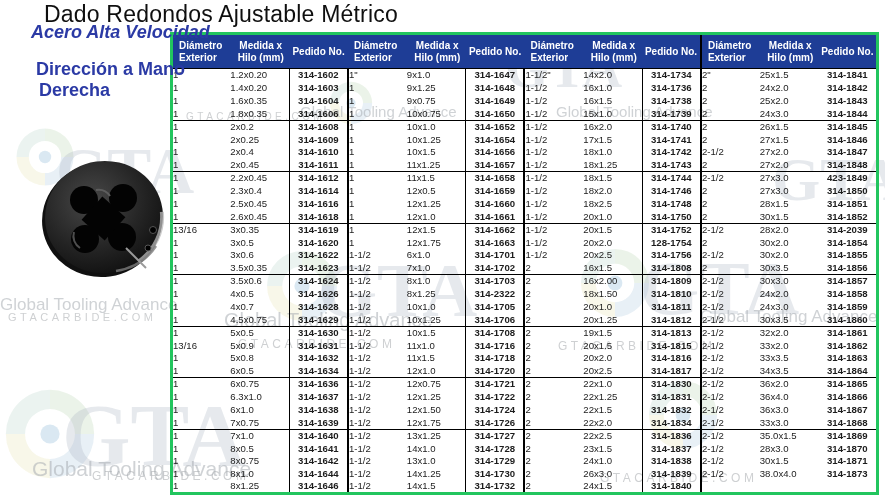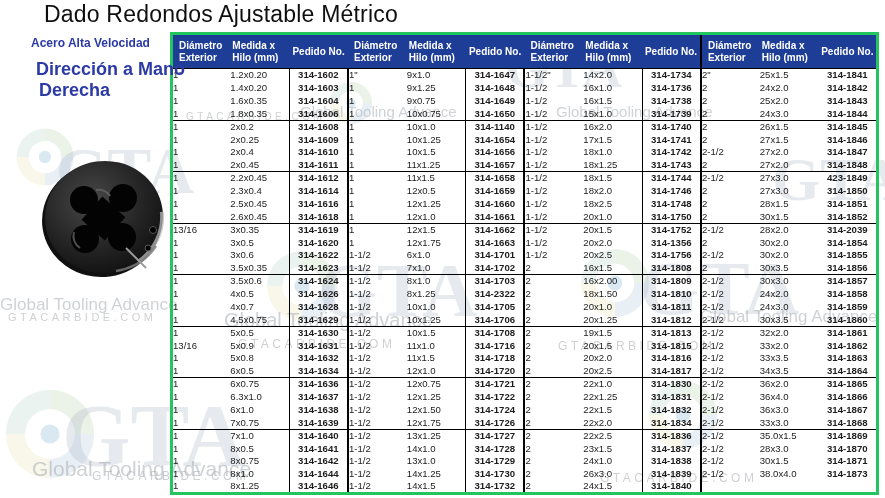--- a/index.html
+++ b/index.html
@@ -5,21 +5,21 @@
   :root { --hdr:#1e3d96; --accent:#2b3aa5; }
   * { box-sizing:border-box; }
   html,body { margin:0; padding:0; background:#fff; }
   .page { position:relative; width:885px; height:498px; overflow:hidden;
           font-family:"Liberation Sans", sans-serif; background:#fff; }
 
   .title { position:absolute; left:44px; top:1px; font-size:23px; font-weight:normal;
            color:#0f0f0f; letter-spacing:.2px; z-index:3; }
 
   .lbl { position:absolute; font-weight:bold; color:var(--accent); z-index:3; }
-  .lbl1 { left:31px; top:36px;  font-size:12px; }
+  .lbl1 { left:31px; top:22px;  font-size:18px;font-style:italic; }
   .lbl2 { left:36px; top:59px;  font-size:18px; }
   .lbl3 { left:39px; top:80px;  font-size:18px; }
 
   .die { position:absolute; left:36px; top:156px; z-index:3; }
 
   
   #wm { position:absolute; inset:0; z-index:1; pointer-events:none; }
   .wm-gta  { position:absolute; font-family:"Liberation Serif", serif; font-weight:bold;
              color:rgba(173,183,196,0.30); line-height:1; }
   .wm-text { position:absolute; font-family:Liberation Sans, sans-serif;
@@ -28,21 +28,21 @@
              color:rgba(165,170,173,0.55); line-height:1; white-space:nowrap; }
   .wm-swirl{ position:absolute; opacity:.55; }
 
   
   #tbl { position:absolute; left:170px; top:32px; width:709px; height:463px;
          border-collapse:collapse; table-layout:fixed; z-index:2;
          border:3px solid #22c55e; background:transparent; }
   #tbl th { background:var(--hdr); color:#fff; font-size:10px; font-weight:bold;
             height:35px; padding:0; vertical-align:middle; }
   #tbl th .hl { line-height:11.5px; text-align:left; padding-left:6px; }
-  #tbl th.h-med .hl { padding-left:2px; }
+  #tbl th.h-med .hl { padding-left:2px;text-align:center; }
   #tbl th.h-ped { }
   #tbl thead th { border-bottom:1.5px solid #000; }
   #tbl td { font-size:9.6px; height:12.85px; padding:0; line-height:1;
             color:#1c1c1c; white-space:nowrap; overflow:hidden; background:transparent; }
   td.c-diam { padding-left:7px; }
   td.c-med  { padding-left:2px; }
   td.c-ped  { font-weight:bold; color:#000; text-align:center; }
   .bL { border-left:1.5px solid #000; }
   .bG { border-left:2px solid #000; }
   tr.sep td { border-bottom:1px solid #000; }
@@ -238,21 +238,21 @@
           <td class="c-diam bG">2</td>
           <td class="c-med">24x3.0</td>
           <td class="c-ped">314-1844</td>
         </tr>
         <tr>
           <td class="c-diam">1</td>
           <td class="c-med">2x0.2</td>
           <td class="c-ped bL">314-1608</td>
           <td class="c-diam bG">1</td>
           <td class="c-med">10x1.0</td>
-          <td class="c-ped bL">314-1140</td>
+          <td class="c-ped bL">314-1652</td>
           <td class="c-diam bG">1-1/2</td>
           <td class="c-med">16x2.0</td>
           <td class="c-ped bL">314-1740</td>
           <td class="c-diam bG">2</td>
           <td class="c-med">26x1.5</td>
           <td class="c-ped">314-1845</td>
         </tr>
         <tr>
           <td class="c-diam">1</td>
           <td class="c-med">2x0.25</td>
@@ -367,21 +367,21 @@
         </tr>
         <tr>
           <td class="c-diam">1</td>
           <td class="c-med">3x0.5</td>
           <td class="c-ped bL">314-1620</td>
           <td class="c-diam bG">1</td>
           <td class="c-med">12x1.75</td>
           <td class="c-ped bL">314-1663</td>
           <td class="c-diam bG">1-1/2</td>
           <td class="c-med">20x2.0</td>
-          <td class="c-ped bL">314-1356</td>
+          <td class="c-ped bL">128-1754</td>
           <td class="c-diam bG">2</td>
           <td class="c-med">30x2.0</td>
           <td class="c-ped">314-1854</td>
         </tr>
         <tr>
           <td class="c-diam">1</td>
           <td class="c-med">3x0.6</td>
           <td class="c-ped bL">314-1622</td>
           <td class="c-diam bG">1-1/2</td>
           <td class="c-med">6x1.0</td>

